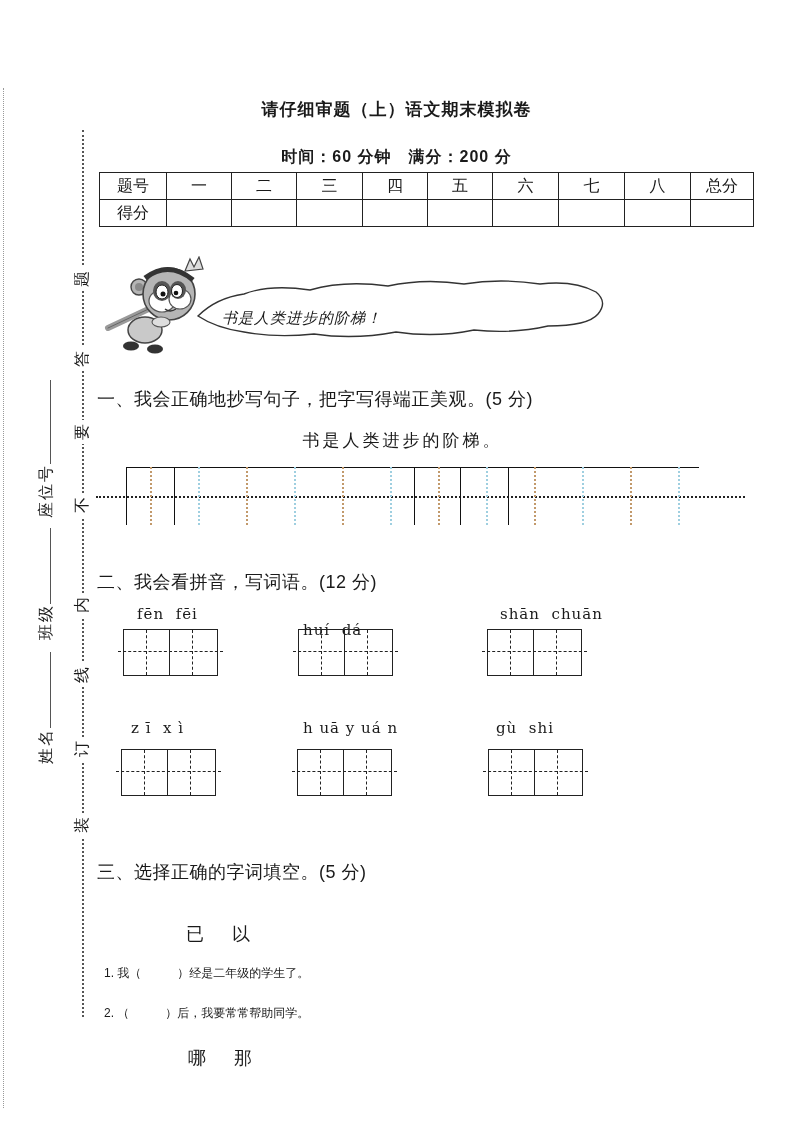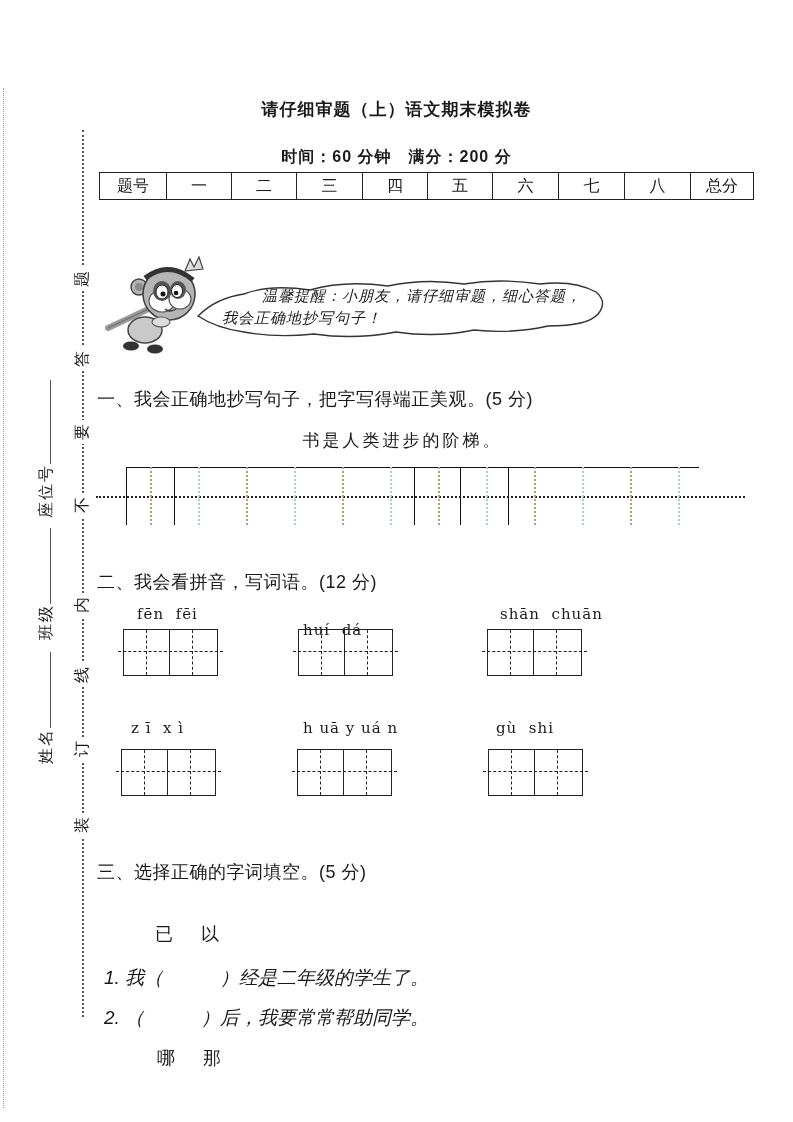--- a/index.html
+++ b/index.html
@@ -31,23 +31,23 @@
   .grid-top{left:126px;top:467px;width:573px;height:0;border-top:1.6px solid #111;}
   .grid-mid{left:96px;top:496px;width:649px;height:0;border-top:2px dotted #222;}
   .gv{top:467px;height:58px;width:0;border-left:1.6px solid #111;}
   .gd{top:467px;height:58px;width:0;border-left:2px dotted;}
   
   .pinyin{font-family:"DejaVu Serif",serif;font-size:15px;white-space:pre;letter-spacing:1px;}
   .tz{position:absolute;width:93px;height:45px;border:1.8px solid #222;}
   .tz .mid{position:absolute;left:45px;top:0;bottom:0;width:0;border-left:1.8px solid #222;}
   .tz .hd{position:absolute;left:-6px;right:-6px;top:21px;height:0;border-top:1.8px dashed #222;}
   .tz .vd{position:absolute;top:0;bottom:0;width:0;border-left:1.8px dashed #222;}
-  .choice{font-size:18px;white-space:nowrap;}
+  .choice{font-size:18px;white-space:nowrap;margin-left:31px;}
   .choice .c2{margin-left:28px;}
-  .item{font-size:19px;white-space:nowrap;font-style:italic;}
+  .item{font-size:12px;white-space:nowrap;}
 </style>
 </head>
 <body>
 
 <div id="page">
 
   <div class="abs edge-dots"></div>
   <div class="abs bind-line"></div>
   <span class="abs bind-char" style="top:267px">题</span>
   <span class="abs bind-char" style="top:347px">答</span>
@@ -84,20 +84,32 @@
       <td>一</td>
       <td>二</td>
       <td>三</td>
       <td>四</td>
       <td>五</td>
       <td>六</td>
       <td>七</td>
       <td>八</td>
       <td>总分</td>
     </tr>
+    <tr>
+      <td>得分</td>
+      <td></td>
+          <td></td>
+      <td></td>
+          <td></td>
+      <td></td>
+          <td></td>
+      <td></td>
+          <td></td>
+      <td></td>
+    </tr>
   </tbody>
     </table>
 
   <svg class="abs" style="left:103px;top:256px" width="122" height="102" viewBox="0 0 122 102">
     <line x1="5" y1="72" x2="52" y2="50" stroke="#9a9a9a" stroke-width="6" stroke-linecap="round"></line>
     <line x1="5" y1="72" x2="52" y2="50" stroke="#666" stroke-width="1" stroke-linecap="round"></line>
     <ellipse cx="42" cy="74" rx="17" ry="13" fill="#c9c9c9" stroke="#444" stroke-width="1.5"></ellipse>
     <ellipse cx="28" cy="90" rx="8" ry="4.5" fill="#333"></ellipse>
     <ellipse cx="52" cy="93" rx="8" ry="4.5" fill="#333"></ellipse>
     <circle cx="36" cy="31" r="8" fill="#b5b5b5" stroke="#444" stroke-width="1.4"></circle>
@@ -115,22 +127,21 @@
     <circle cx="73" cy="37" r="2.3" fill="#111"></circle>
     <path d="M 62 53 Q 67 57 73 53" fill="none" stroke="#333" stroke-width="1.4"></path>
     <ellipse cx="58" cy="66" rx="9" ry="5" fill="#dedede" stroke="#555" stroke-width="1.1"></ellipse>
   </svg>
 
   <svg class="abs" style="left:192px;top:264px" width="420" height="82" viewBox="0 0 420 82">
     <path d="M 6 52 Q 24 34 52 30 Q 78 20 118 26 Q 152 16 196 22 Q 232 14 272 20 Q 308 14 348 20
              Q 382 16 404 28 Q 416 38 406 50 Q 396 62 356 62 Q 322 70 282 66 Q 244 74 204 68
              Q 162 76 122 70 Q 84 74 52 68 Q 24 64 6 52 Z" fill="#ffffff" stroke="#333" stroke-width="1.4"></path>
   </svg>
-  <div class="abs notice-line" style="left:262px;top:287px">温馨提醒：小朋友，请仔细审题，细心答题，</div>
-  <div class="abs notice-line" style="left:222px;top:309px">我会正确地抄写句子！</div>
+  <div class="abs notice-line" style="left:222px;top:309px">书是人类进步的阶梯！</div>
 
   <div class="abs heading" style="left:97px;top:387px">一、我会正确地抄写句子，把字写得端正美观。(5 分)</div>
   <div class="abs copy-sentence">书是人类进步的阶梯。</div>
 
   <div>
     <div class="abs grid-top"></div>
     <div class="abs grid-mid"></div>
     <div class="abs gv" style="left:126px"></div>
     <div class="abs gv" style="left:174px"></div>
     <div class="abs gv" style="left:414px"></div>

